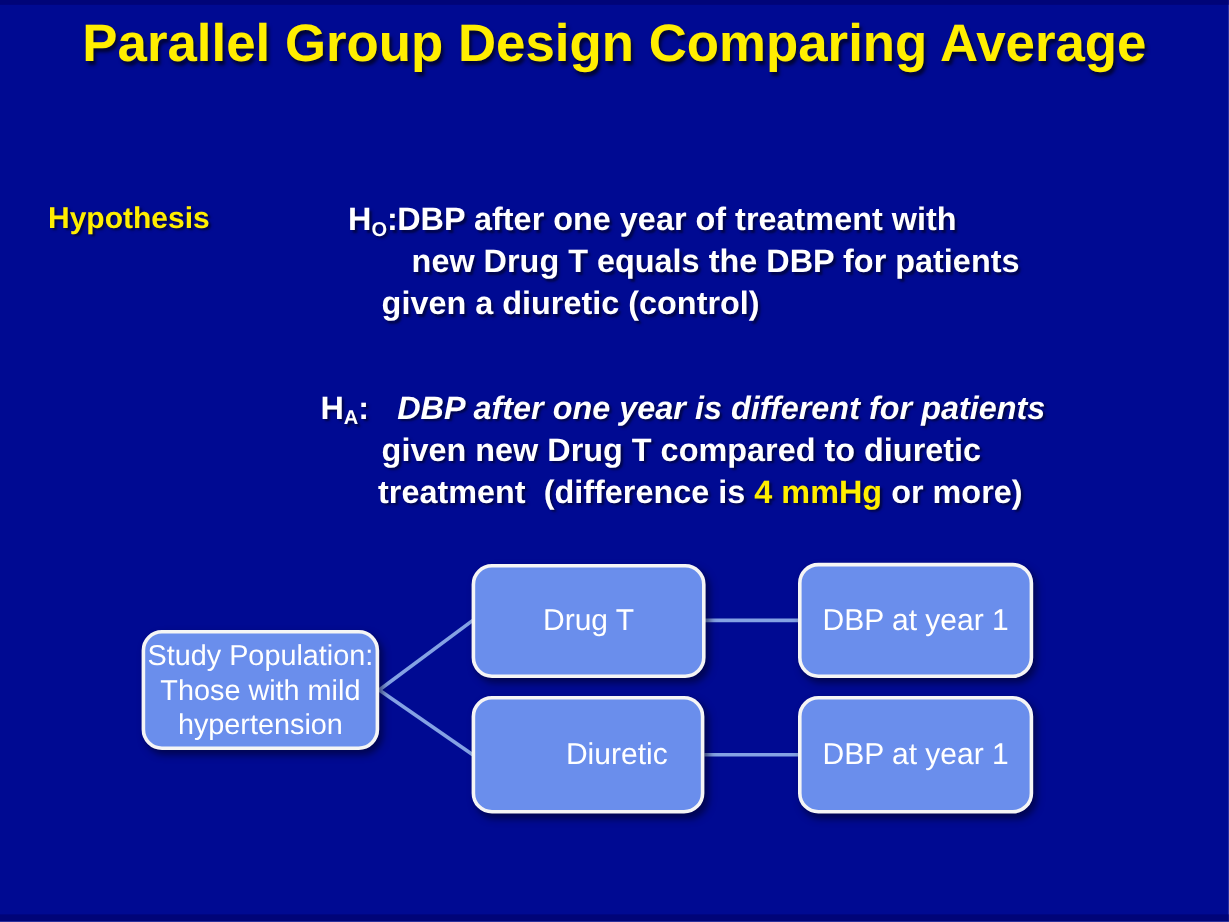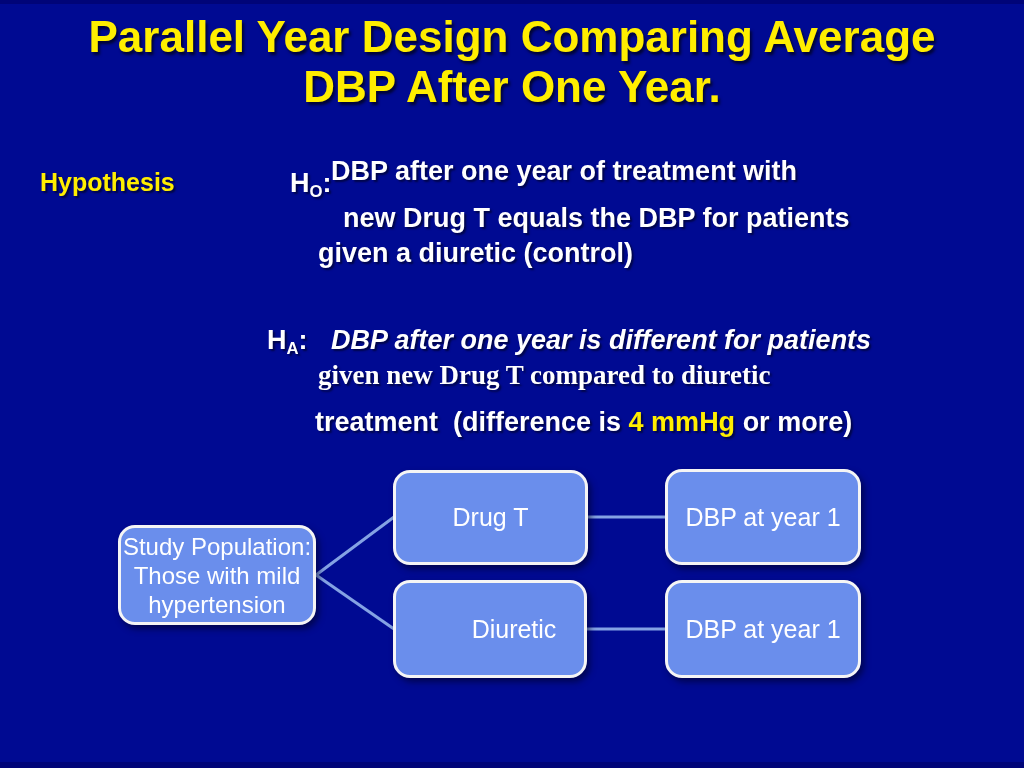--- a/index.html
+++ b/index.html
@@ -71,35 +71,34 @@
 </style>
 </head>
 <body>
 
 <div class="slide">
 
   <div class="edge-strip top"></div>
   <div class="edge-strip bottom"></div>
 
   <div class="title">
-    <div>Parallel Year Design Comparing Average</div>
-    <div>DBP After One Year.</div>
+    <div>Parallel Group Design Comparing Average</div>
   </div>
 
   <div class="hyp-label abs" style="left:40px; top:168px;">Hypothesis</div>
 
   <div class="bodyline abs" style="left:266px; top:168px;margin-left:24px;"><span>H</span><sub class="subletter">O</sub><span>:</span></div>
-  <div class="bodyline abs" style="left:331px; top:156px;">DBP after one year of treatment with</div>
+  <div class="bodyline abs" style="left:331px; top:168px;">DBP after one year of treatment with</div>
   <div class="bodyline abs" style="left:343px; top:203px;">new Drug T equals the DBP for patients</div>
   <div class="bodyline abs" style="left:318px; top:238px;">given a diuretic (control)</div>
 
   <div class="bodyline abs" style="left:267px; top:325px;"><span>H</span><sub class="subletter">A</sub><span>:</span></div>
   <div class="bodyline abs" style="left:331px; top:325px;font-style:italic;">DBP after one year is different for patients</div>
-  <div class="bodyline abs" style="left:318px; top:360px;font-family:Liberation Serif, serif;">given new Drug T compared to diuretic</div>
-  <div class="bodyline abs" style="left:315px; top:395px;margin-top:12px;"><span>treatment  (difference is </span><span class="hl">4 mmHg</span><span> or more)</span></div>
+  <div class="bodyline abs" style="left:318px; top:360px;">given new Drug T compared to diuretic</div>
+  <div class="bodyline abs" style="left:315px; top:395px;"><span>treatment  (difference is </span><span class="hl">4 mmHg</span><span> or more)</span></div>
 
   <svg class="abs" style="left:0; top:0;" width="1024" height="768">
     <line class="connector" x1="316" y1="575" x2="394" y2="517"></line>
     <line class="connector" x1="316" y1="575" x2="394" y2="629"></line>
     <line class="connector" x1="587" y1="517" x2="666" y2="517"></line>
     <line class="connector" x1="587" y1="629" x2="666" y2="629"></line>
   </svg>
 
   <div class="node" style="left:118px; top:525px; width:198px; height:100px;">
     <div class="multiline">

